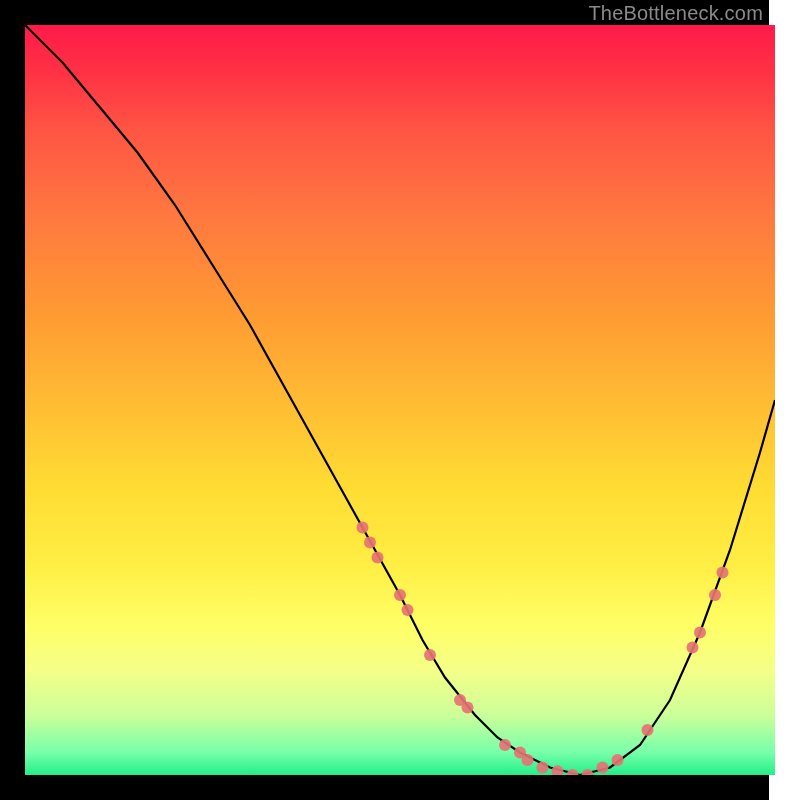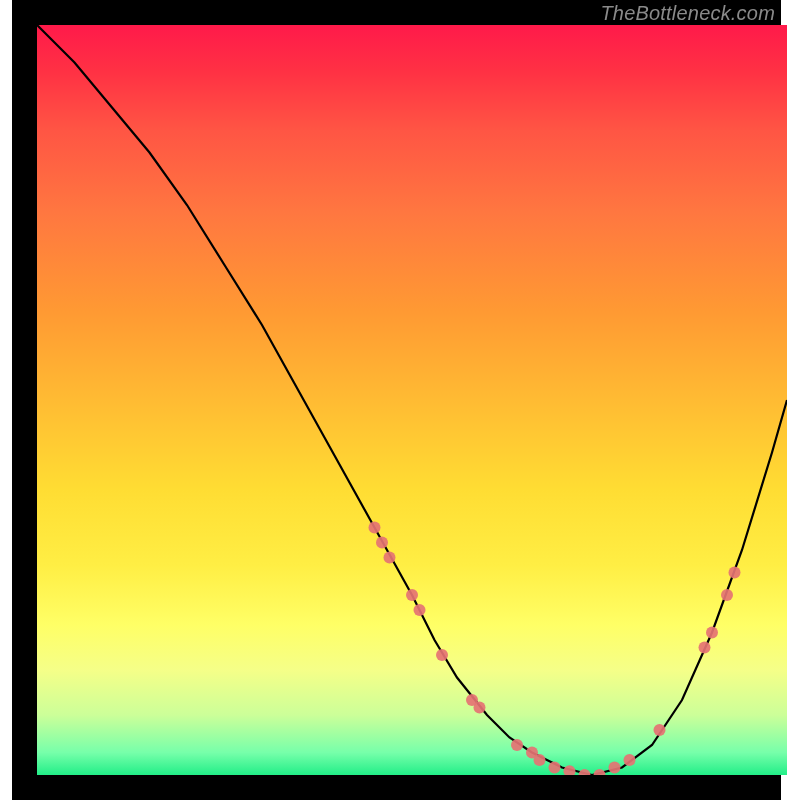--- a/index.html
+++ b/index.html
@@ -1,17 +1,17 @@
 <!DOCTYPE html>
 <html><head>
 <meta charset="utf-8">
 <style>
   * { margin: 0; padding: 0; box-sizing: border-box; }
   body { width: 800px; height: 800px; overflow: hidden; background: #fff; position: relative; font-family: Arial, sans-serif; }
-  .frame { position: absolute; top: 0; left: 12px; width: 769px; height: 800px; background: #000; font-style: italic; }
+  .frame { position: absolute; top: 0; left: 0; width: 769px; height: 800px; background: #000; }
   .plot-area { position: absolute; top: 25px; left: 25px; width: 750px; height: 750px; }
   .gradient-bg { position: absolute; top: 0; left: 0; width: 100%; height: 100%;
     background: linear-gradient(to bottom,
       #ff1a4a 0%,
       #ff3044 6%,
       #ff5544 14%,
       #ff7740 25%,
       #ff9933 38%,
       #ffbb33 50%,
       #ffdd33 62%,

